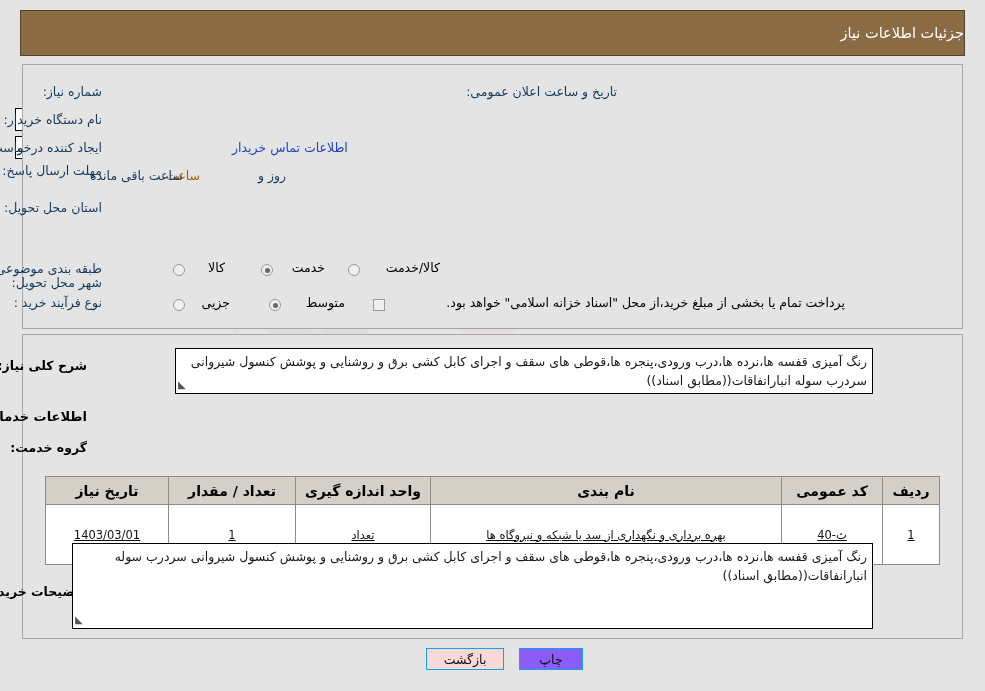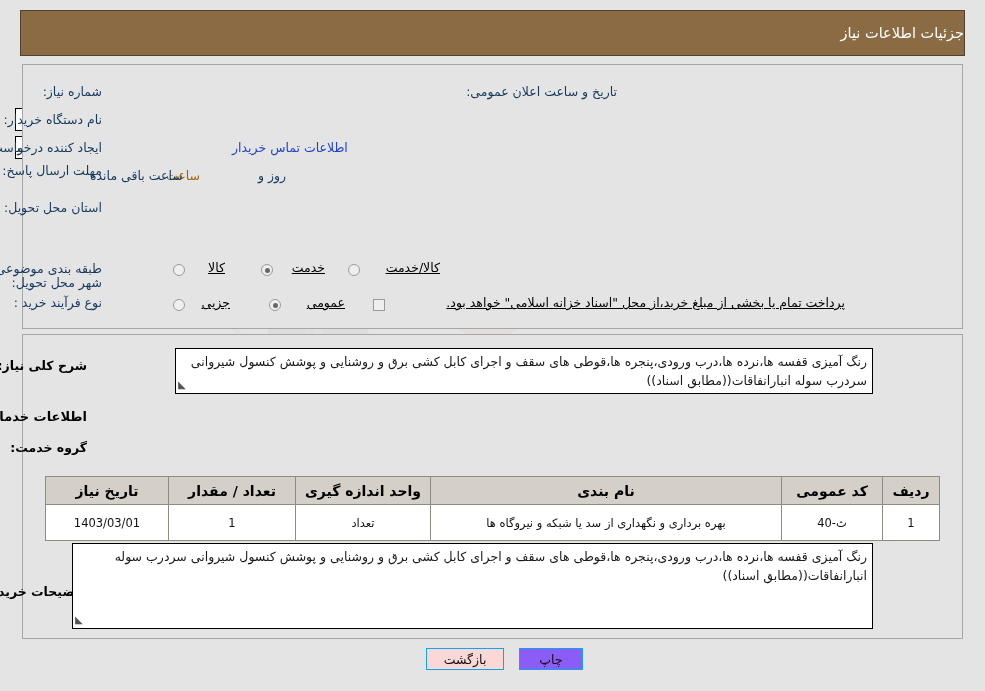--- a/index.html
+++ b/index.html
@@ -124,21 +124,20 @@
     width: 5px; height: 5px;
     border-radius: 50%;
     background: #666;
   }
   .radio-lbl {
     position: absolute;
     font-size: 12.5px;
     color: #000;
     white-space: nowrap;
     z-index: 3;
-    text-decoration: underline;
   }
   .chkbox {
     position: absolute;
     width: 12px; height: 12px;
     background: #efefef;
     border: 1px solid #9a9a9a;
     box-sizing: border-box;
     z-index: 3;
   }
 
@@ -179,24 +178,25 @@
     font-size: 14px;
     color: #000;
     height: 27px;
     padding: 0 6px;
     text-align: center;
   }
   #svc-table td {
     background: #ffffff;
     border: 1px solid #8f8a82;
     height: 27px;
-    padding: 4px 6px;
+    padding: 16px 6px;
     text-align: center;
     font-size: 11.5px;
     color: #111;
+    text-decoration: underline;
   }
 
   
   .btn {
     position: absolute;
     box-sizing: border-box;
     height: 22px;
     border: 1px solid #0ea5e9;
     font-size: 12.5px;
     font-family: "DejaVu Sans", "Liberation Sans", sans-serif;
@@ -272,21 +272,21 @@
 
 <div class="radio" style="right:625px; top:264px;"></div>
 <div class="radio-lbl" style="right:545px; top:260px;">کالا/خدمت</div>
 
 <div class="lbl" style="right:883px; top:295px;">نوع فرآیند خرید :</div>
 
 <div class="radio" style="right:800px; top:299px;"></div>
 <div class="radio-lbl" style="right:755px; top:295px;">جزیی</div>
 
 <div class="radio on" style="right:704px; top:299px;"></div>
-<div class="radio-lbl" style="right:640px; top:295px;">عمومی</div>
+<div class="radio-lbl" style="right:640px; top:295px;">متوسط</div>
 
 <div class="chkbox" style="right:600px; top:299px;"></div>
 <div class="radio-lbl" style="right:140px; top:295px; width:450px; text-align:right;">پرداخت تمام یا بخشی از مبلغ خرید،از محل "اسناد خزانه اسلامی" خواهد بود.</div>
 
 <div class="panel" id="panel-middle"></div>
 
 <div class="lbl bold" style="right:898px; top:358px;">شرح کلی نیاز:</div>
 <div class="ta" style="right:112px; top:348px; left:175px; height:46px;">
   <span>رنگ آمیزی قفسه ها،نرده ها،درب ورودی،پنجره ها،قوطی های سقف و اجرای کابل کشی برق و روشنایی و پوشش کنسول شیروانی سردرب سوله انبارانفاقات((مطابق اسناد))</span>
   <span class="grip">◢</span>

